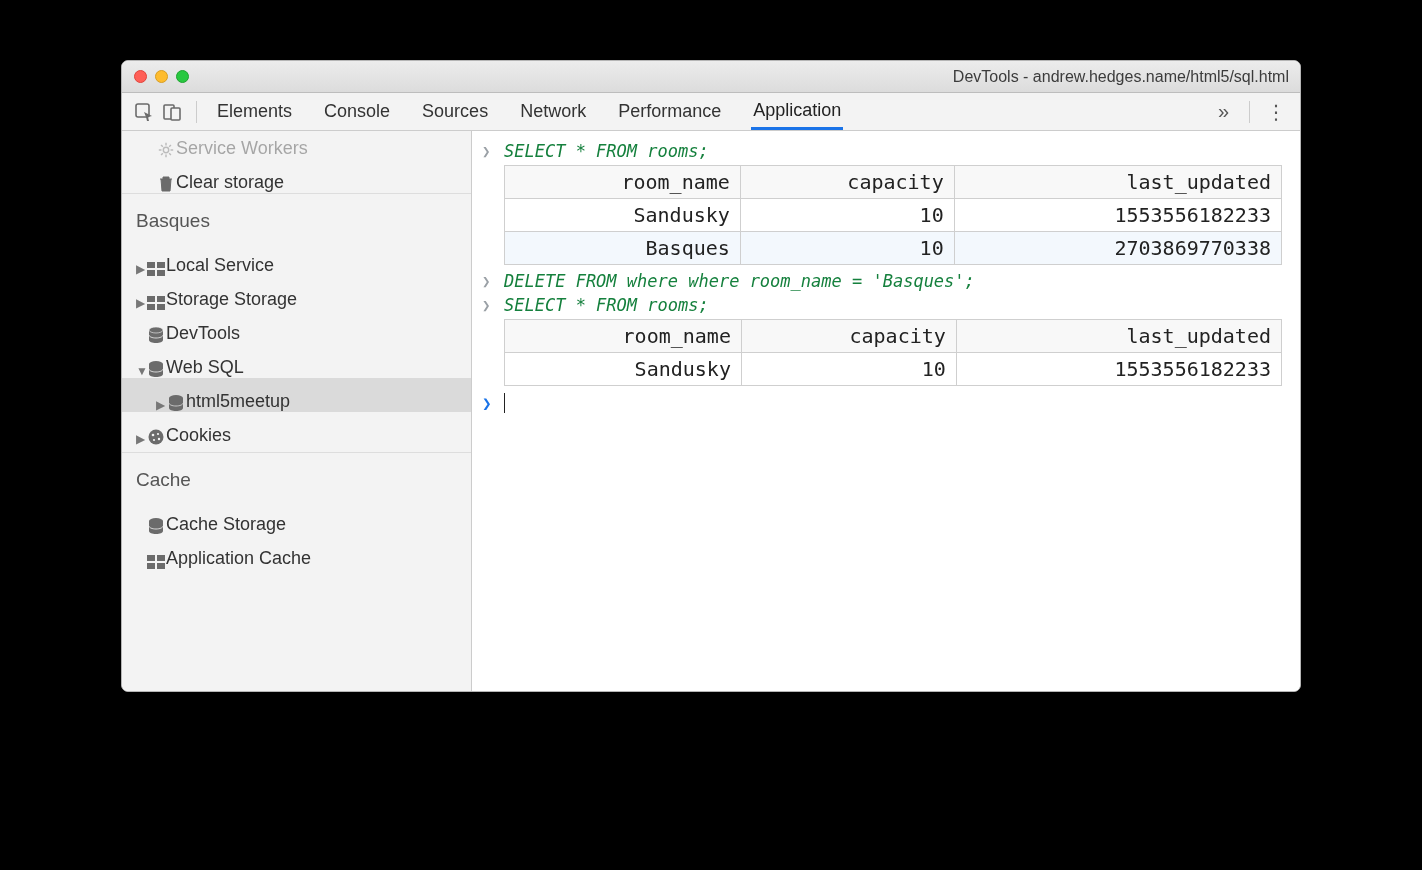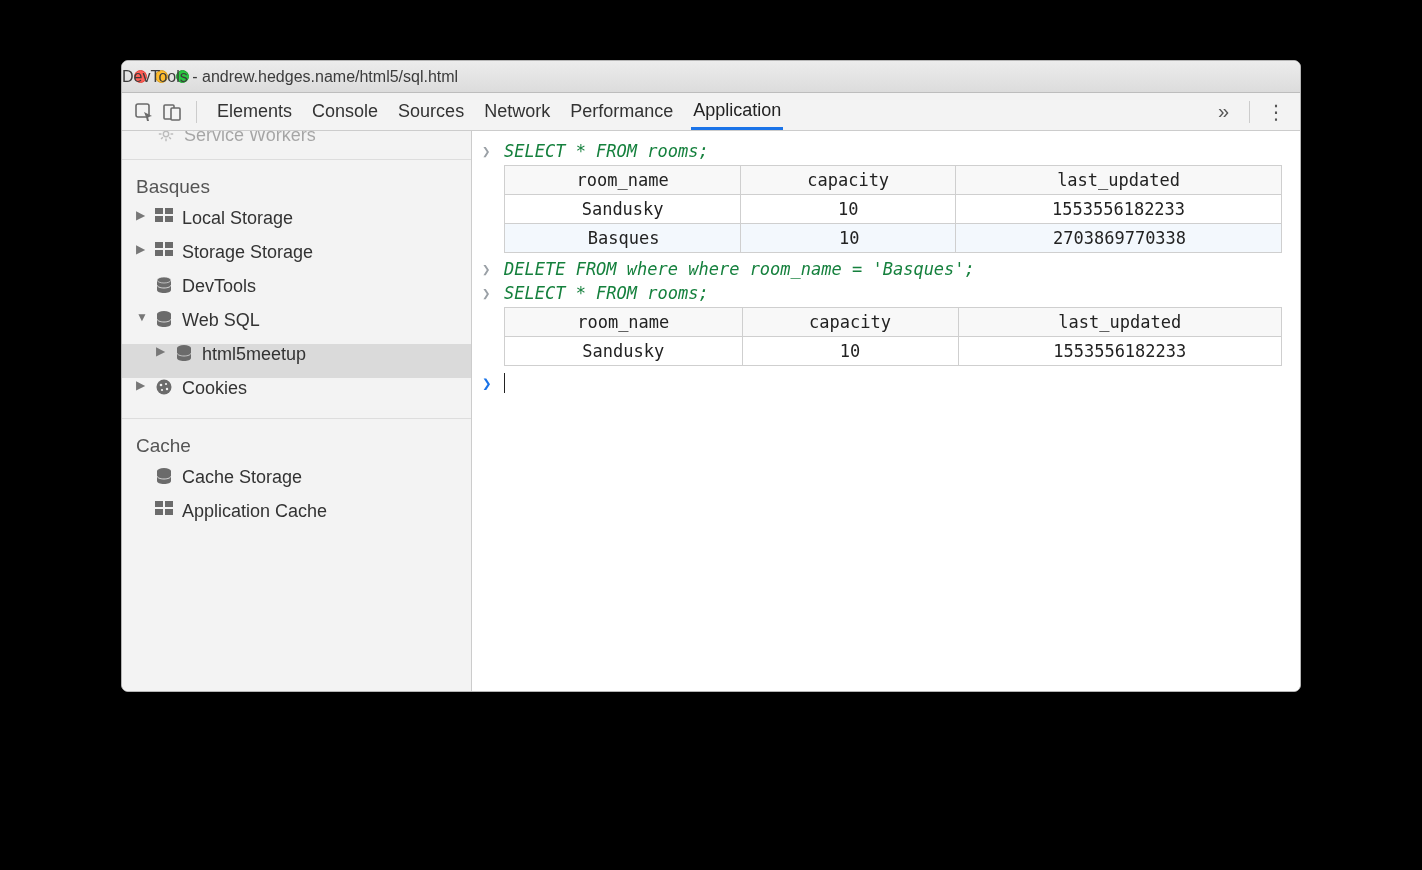--- a/index.html
+++ b/index.html
@@ -34,51 +34,51 @@
     gap: 8px;
     padding-left: 12px;
   }
   .traffic .dot {
     width: 13px; height: 13px; border-radius: 50%;
   }
   .dot-red { background:#ff5f57; border:1px solid #e1443b; }
   .dot-yellow { background:#febc2e; border:1px solid #d89e22; }
   .dot-green { background:#28c840; border:1px solid #1ea32f; }
   .title {
-    position:absolute; left:0; right:4px; text-align:left;
+    position:absolute; left:0; right:11px; text-align:right;
     font-size:16px; color:#3c3c3c;
   }
   .toolbar {
     height: 38px;
     background:#f3f3f3;
     border-bottom:1px solid #cccccc;
     display:flex;
     align-items:center;
     padding: 0 8px;
     font-size:18px;
     color:#555;
   }
   .tb-icon { width:28px; display:flex; justify-content:center; align-items:center; color:#6b6b6b; }
   .tb-sep { width:1px; height:22px; background:#ccc; margin:0 10px; }
-  .tabs { display:flex; gap:16px; margin-left:8px; flex:1; align-items:center; }
+  .tabs { display:flex; gap:28px; margin-left:8px; flex:1; align-items:center; }
   .tab { color:#333; font-size:18px; padding:6px 2px; cursor:default; }
   .tab.active { color:#222; border-bottom:3px solid #1a73e8; }
   .tb-more { font-size:20px; color:#555; padding:0 10px; }
   .tb-kebab { font-size:20px; color:#555; padding:0 6px; letter-spacing:0; }
   .body { display:flex; height: 560px; }
   .sidebar {
     width: 350px;
     background:#f3f3f3;
     border-right:1px solid #cccccc;
     overflow:hidden;
     font-size:18px;
     color:#333;
     padding-top:0;
   }
-  .sb-row { display:flex; align-items:flex-start; height:34px; padding-left:18px; gap:8px; }
+  .sb-row { display:flex; align-items:flex-end; height:34px; padding-left:18px; }
   .sb-row.cut { opacity:0.4; margin-top:-6px; }
   .sb-row.indent1 { padding-left:14px; }
   .sb-row.indent2 { padding-left:34px; }
   .sb-row.selected { background:#dadada; }
   .sb-section {
     border-top:1px solid #ddd;
     padding:12px 0 6px 0;
   }
   .sb-heading { font-size:19px; color:#555; padding:4px 14px 10px 14px; }
   .arrow { width:10px; display:inline-block; color:#777; font-size:12px; }
@@ -96,23 +96,23 @@
   .prompt.blue { color:#1a73e8; font-weight:bold; font-size:16px; }
   .sql { color:#15803d;font-style:italic; }
   table.result {
     border-collapse: collapse;
     margin: 2px 0 6px 22px;
     width: calc(100% - 30px);
   }
   table.result th, table.result td {
     border:1px solid #cfcfcf;
     padding:4px 10px;
-    text-align:center;
+    text-align:right;
     font-family: Menlo, Consolas, monospace;
-    font-size:17px;
+    font-size:20px;
     font-weight:normal;
     color:#222;
   }
   table.result th { background:#f8f8f8; }
   table.result tr.alt td { background:#f3f8fd;padding-left:12px; }
   .cursor-line { display:flex; align-items:center; gap:10px; margin-top:6px; }
   .cursor { width:1px; height:20px; background:#222; display:inline-block; }
   svg { display:block; }
 </style>
 </head>
@@ -161,34 +161,42 @@
     <div class="sidebar">
       <div class="sb-row indent2 cut">
         <span class="sb-icon">
           <svg width="18" height="18" viewBox="0 0 20 20">
               <circle cx="10" cy="10" r="3" fill="none" stroke="#6b6b6b" stroke-width="1.6"></circle>
               <path d="M10 2v3M10 15v3M2 10h3M15 10h3M4.5 4.5l2 2M13.5 13.5l2 2M15.5 4.5l-2 2M6.5 13.5l-2 2" stroke="#6b6b6b" stroke-width="1.6"></path>
             </svg>
         </span>
         <span>Service Workers</span>
       </div>
+      <div class="sb-row indent2">
+        <span class="sb-icon">
+          <svg width="16" height="18" viewBox="0 0 16 18">
+              <path d="M2 4h12M5 4V2h6v2M3 4l1 12h8l1-12" fill="#6b6b6b" stroke="#6b6b6b" stroke-width="1"></path>
+            </svg>
+        </span>
+        <span>Clear storage</span>
+      </div>
 
       <div class="sb-section">
         <div class="sb-heading">Basques</div>
 
         <div class="sb-row indent1">
           <span class="arrow">▶</span>
           <span class="sb-icon">
             <svg width="18" height="14" viewBox="0 0 18 14">
                 <rect x="0" y="0" width="18" height="6" fill="#6b6b6b"></rect>
                 <rect x="0" y="8" width="18" height="6" fill="#6b6b6b"></rect>
                 <rect x="8" y="0" width="2" height="14" fill="#f3f3f3"></rect>
               </svg>
           </span>
-          <span>Local Storage</span>
+          <span>Local Service</span>
         </div>
 
         <div class="sb-row indent1">
           <span class="arrow">▶</span>
           <span class="sb-icon">
             <svg width="18" height="14" viewBox="0 0 18 14">
                 <rect x="0" y="0" width="18" height="6" fill="#6b6b6b"></rect>
                 <rect x="0" y="8" width="18" height="6" fill="#6b6b6b"></rect>
                 <rect x="8" y="0" width="2" height="14" fill="#f3f3f3"></rect>
               </svg>

